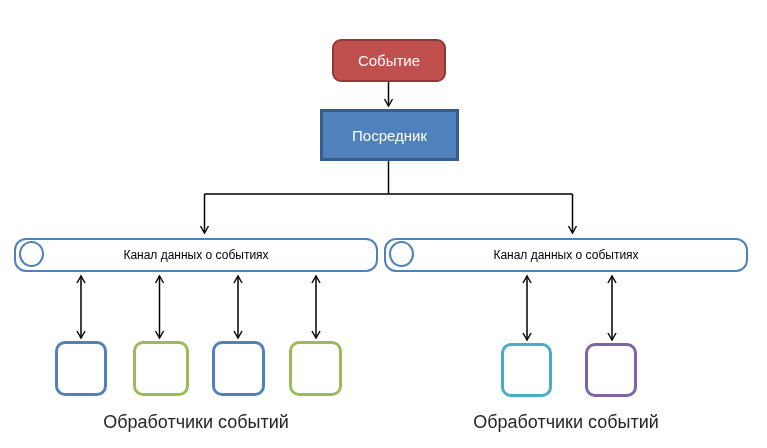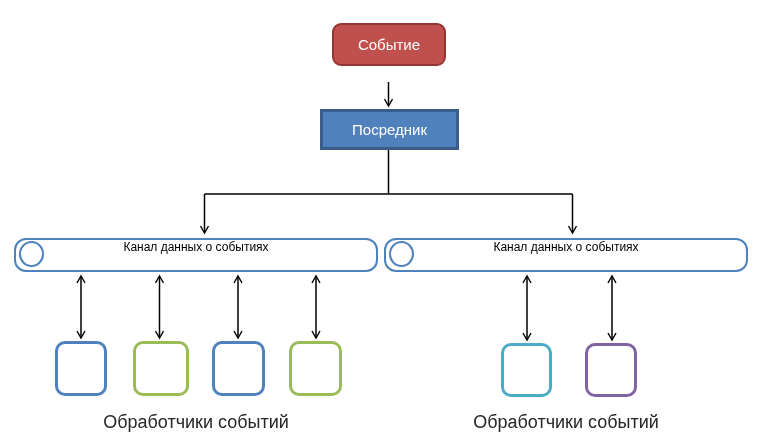--- a/index.html
+++ b/index.html
@@ -21,41 +21,42 @@
     position: absolute;
     display: flex;
     align-items: center;
     justify-content: center;
     box-sizing: border-box;
     color: #ffffff;
     font-size: 15px;
     text-align: center;
   }
   .event-box {
-    left: 332px; top: 23px;
+    left: 332px; top: 39px;
     width: 114px; height: 43px;
     border: 2.5px solid #943634;
     border-radius: 9px;
     background: #C0504D;
   }
   .mediator-box {
     left: 320px; top: 109px;
-    width: 139px; height: 41px;
+    width: 139px; height: 52px;
     border: 3px solid #385D8A;
     background: #4F81BD;
   }
   .cylinder {
     position: absolute;
     top: 238px;
     width: 364px; height: 34px;
     box-sizing: border-box;
     border: 2.5px solid #4F81BD;
     border-radius: 12px;
     background: #ffffff;
     display: flex;
+    align-items: center;
     justify-content: center;
   }
   .cylinder-1 { left: 14px; }
   .cylinder-2 { left: 384px; }
   .cylinder .cap {
     position: absolute;
     left: 3px; top: 1px;
     width: 25px; height: 26px;
     box-sizing: border-box;
     border: 2.5px solid #4F81BD;

